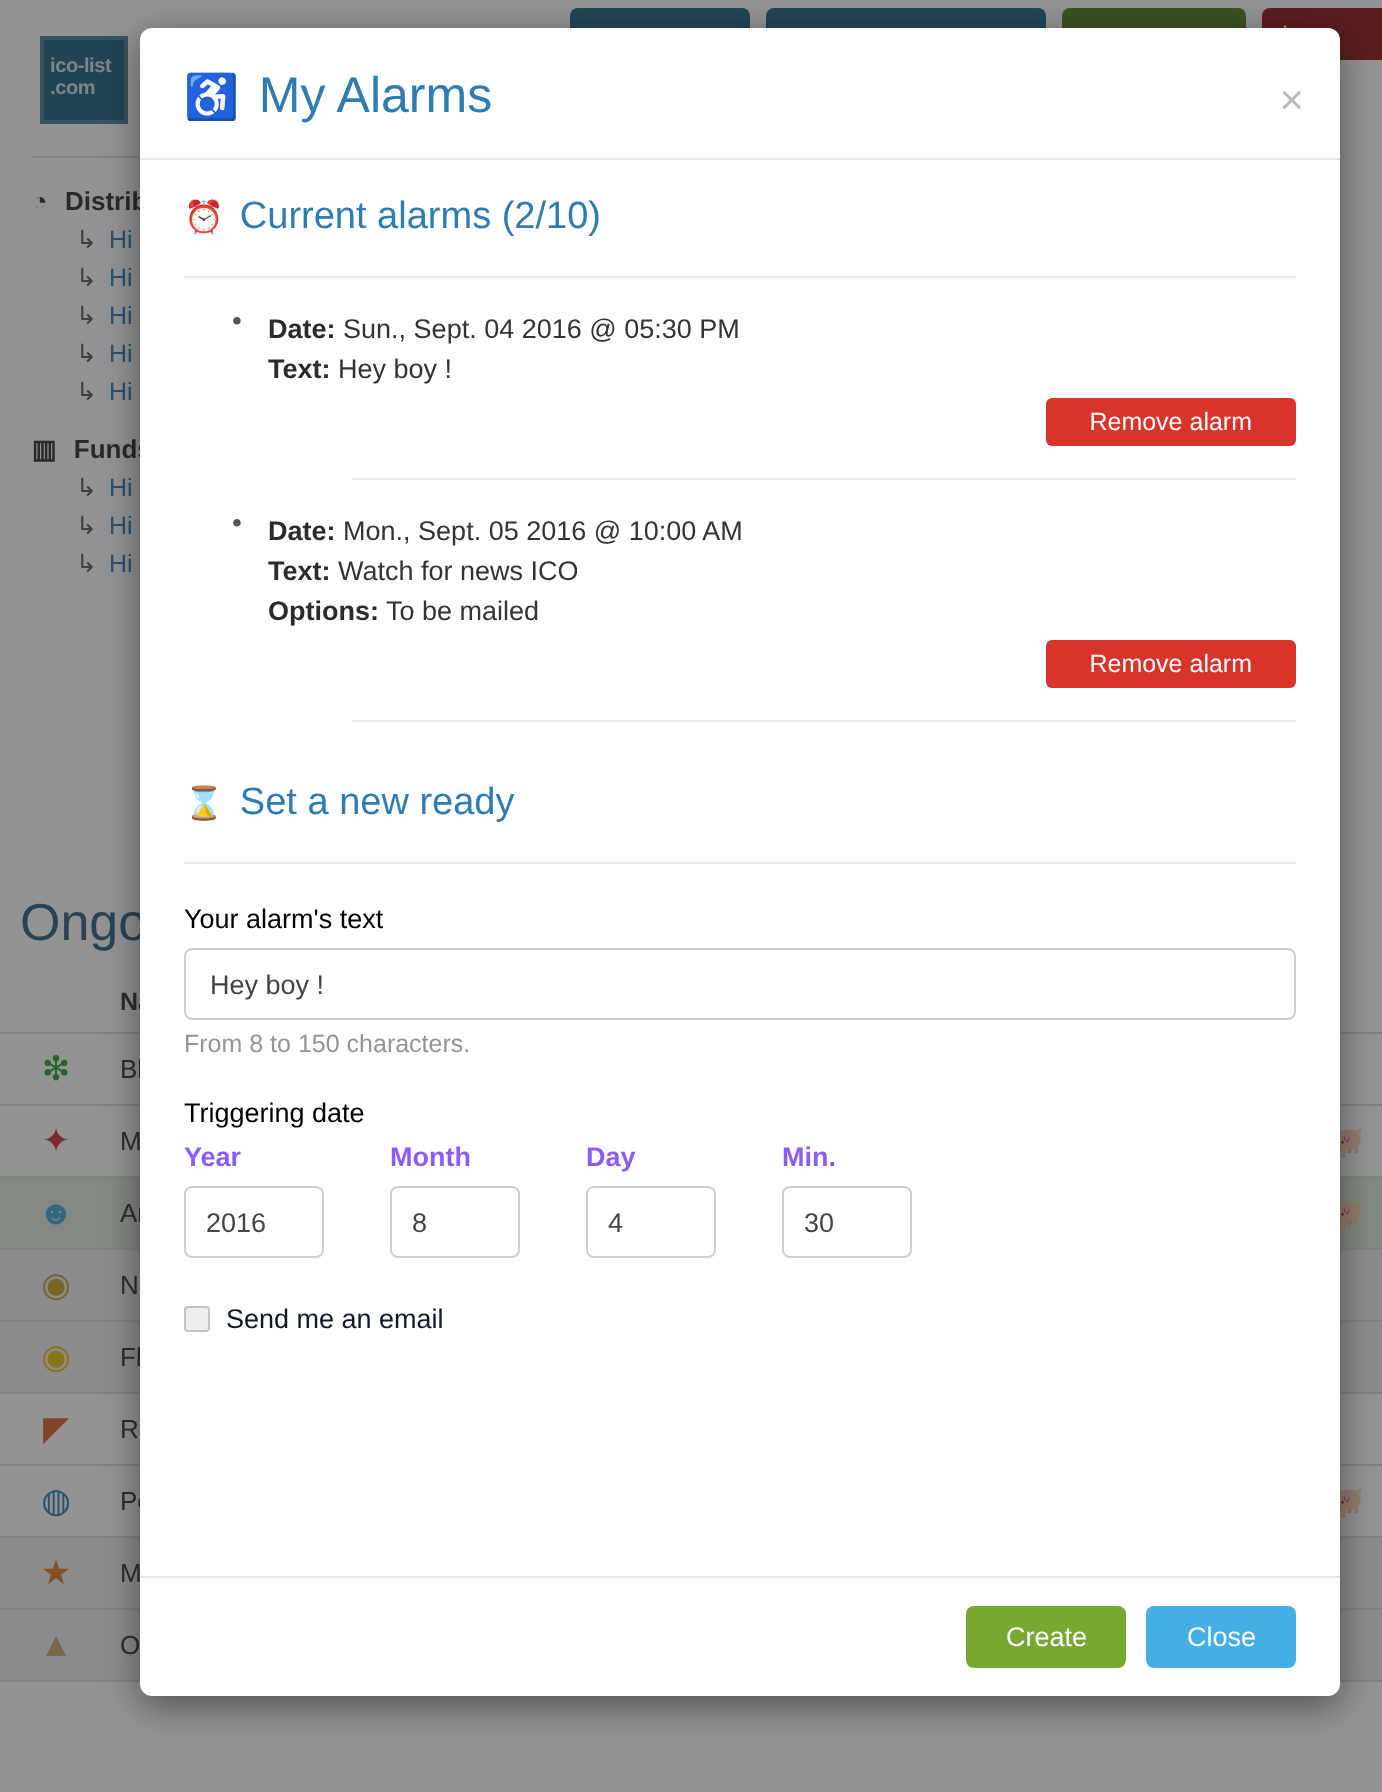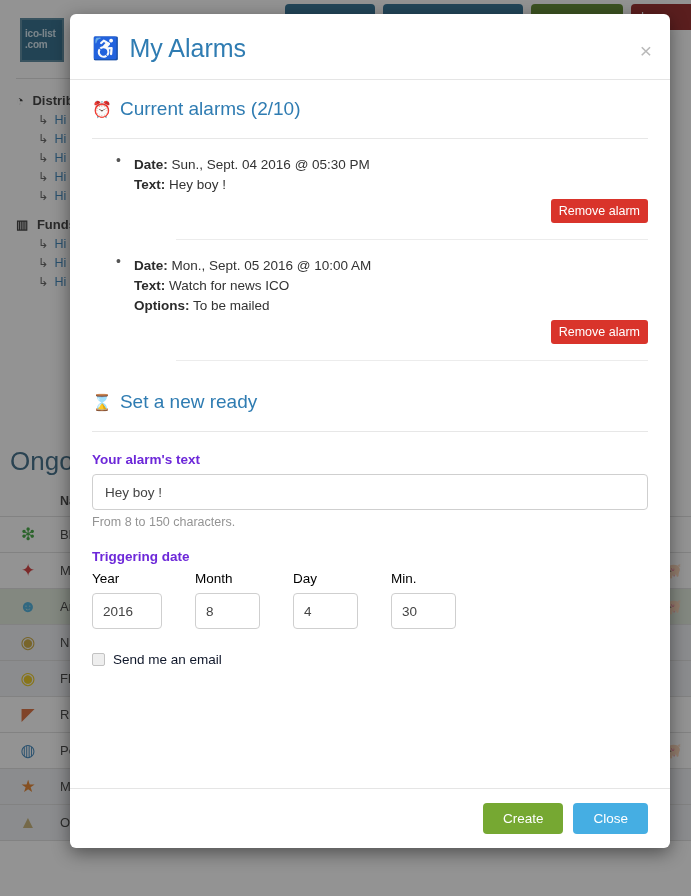--- a/index.html
+++ b/index.html
@@ -134,44 +134,44 @@
   .alarm-item:before {
     content: "•"; position: absolute; left: 24px; top: 13px;
     color: #555; font-size: 14px;
   }
   .aline { font-size: 13.5px; color: #333; line-height: 20px; }
   .aline b { color: #2b2b2b; }
   .btn {
     border: none; border-radius: 3px; cursor: pointer;
     font-family: "Liberation Sans", sans-serif;
     color: #fff; font-size: 12.5px;
-    padding: 5px 8px;
+    padding: 5px 22px;
   }
   .btn-remove { background: #d9342b; }
   .remove-wrap { display: flex; justify-content: flex-end; margin-top: 4px; }
   .alarm-sep { border: none; border-top: 1px solid #ececec; margin: 16px 0 0 42px; }
 
   .form-label {
-    font-size: 13.5px; font-weight: bold; color: #6d28d9;
+    font-size: 13.5px; font-weight: normal; color: #000000;
     margin: 20px 0 7px 0;
   }
   .txt-input {
     width: 100%; height: 36px;
     border: 1px solid #cfcfcf; border-radius: 4px;
     padding: 0 12px; font-size: 13.5px; color: #444;
     font-family: "Liberation Sans", sans-serif;
     background: #fff;
   }
   .help-text { font-size: 12.5px; color: #949494; margin-top: 5px; }
 
   .date-row { display: flex; gap: 33px; margin-top: 6px; }
   .date-cell { width: 65px; }
   .date-cell.wide { width: 70px; }
   .date-head {
-    font-size: 13.5px; font-weight: normal; color: #000000; margin-bottom: 7px;
+    font-size: 13.5px; font-weight: bold; color: #8b5cf6; margin-bottom: 7px;
   }
   .num-input {
     width: 100%; height: 36px;
     border: 1px solid #cfcfcf; border-radius: 4px;
     padding: 0 10px; font-size: 13.5px; color: #444;
     font-family: "Liberation Sans", sans-serif; background: #fff;
   }
 
   .check-row { display: flex; align-items: center; gap: 8px; margin-top: 23px; }
   .chk {

